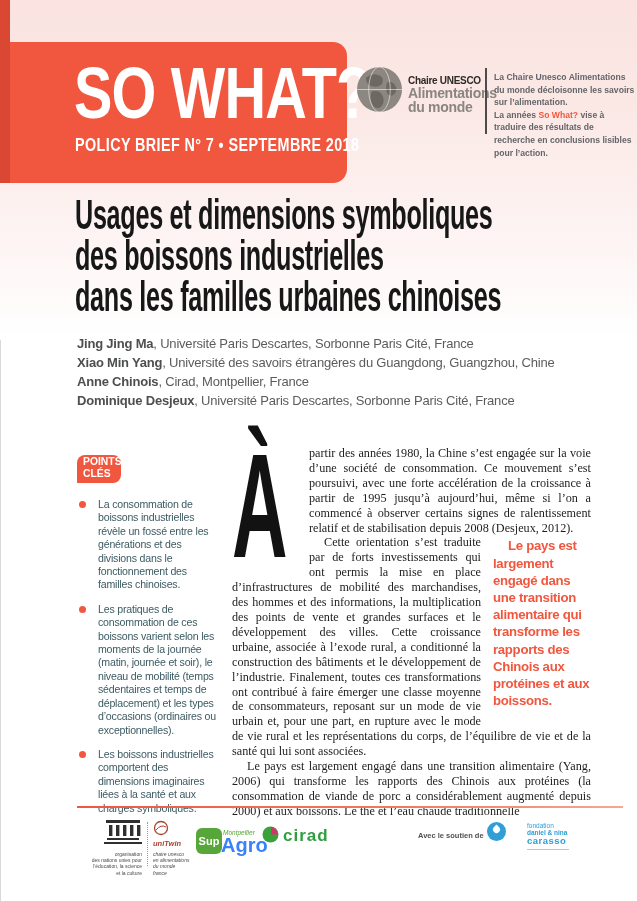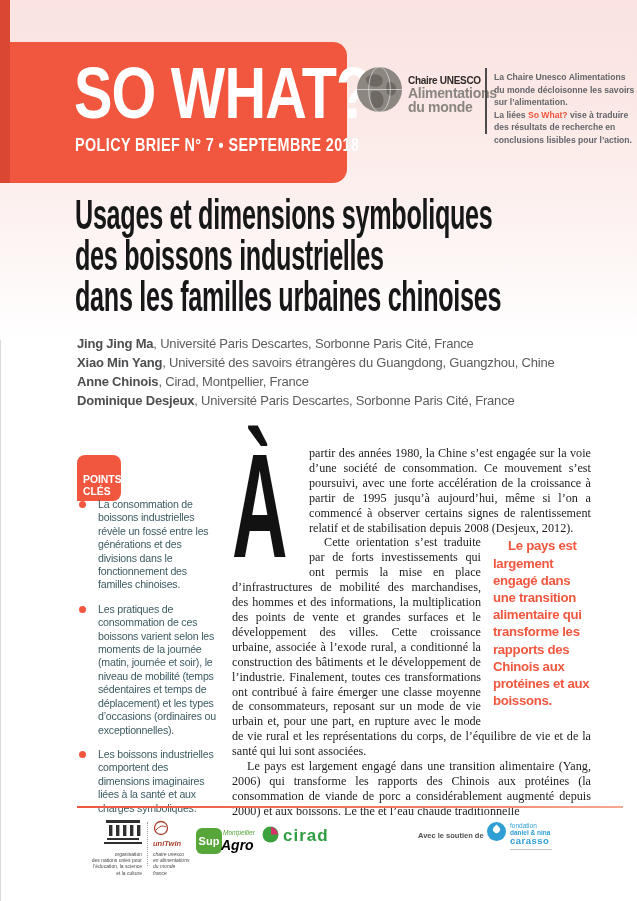--- a/index.html
+++ b/index.html
@@ -37,21 +37,21 @@
     font-size:42px;line-height:41px;letter-spacing:-0.5px;white-space:nowrap;
     transform:scaleX(0.60);transform-origin:left top;}
 
   
   .authors{position:absolute;left:77px;top:334px;font-size:13px;line-height:19px;
     color:#5b5c5e;letter-spacing:-0.2px;}
   .authors b{color:#4d4e50;}
 
   
   .kp-badge{position:absolute;left:77px;top:455px;width:34px;background:#f0573e;color:#fff;
-    font-weight:800;font-size:11.5px;line-height:12px;padding:18px 4px 4px 6px;
+    font-weight:800;font-size:11.5px;line-height:12px;padding:0 4px 4px 6px;
     border-radius:8px 8px 8px 0;letter-spacing:0;}
   .kp-badge div{transform:scaleX(0.9);transform-origin:left top;white-space:nowrap;}
   .kp-list{position:absolute;left:77px;top:498px;width:143px;margin:0;padding:0;list-style:none;}
   .kp-list li{position:relative;padding-left:21px;margin-bottom:11px;
     font-size:10.6px;line-height:13.4px;font-weight:normal;letter-spacing:-0.2px;color:#3c5b62;}
   .kp-list li::before{content:"";position:absolute;left:2px;top:3px;width:7px;height:7px;
     border-radius:50%;background:#f0573e;}
 
   
   .bodycol{position:absolute;left:232px;top:446px;width:359px;
@@ -71,31 +71,31 @@
     background:linear-gradient(90deg,#ef5740 0%,#f07a5f 60%,#f5a893 100%);}
   .lg-unesco{position:absolute;left:84px;top:820px;width:58px;text-align:right;}
   .lg-caption{font-size:5px;line-height:6.2px;color:#4a4a4a;margin-top:3px;}
   .dotsep{position:absolute;left:147px;top:822px;height:44px;border-left:1px dotted #9a9a9a;}
   .lg-unitwin{position:absolute;left:153px;top:820px;width:48px;text-align:left;font-style:italic;}
   .unitwin-name{font-size:7.5px;font-weight:bold;color:#a8432f;line-height:8px;}
   .lg-supagro{position:absolute;left:196px;top:820px;width:62px;height:36px;}
   .sup-box{position:absolute;left:0;top:8px;width:26px;height:26px;background:#57a639;
     border-radius:6px;color:#fff;font-weight:bold;font-size:11px;display:flex;
     align-items:center;justify-content:center;}
-  .agro{position:absolute;left:25px;top:18px;color:#000000;font-weight:bold;font-size:14px;line-height:14px;font-style:italic;}
+  .agro{position:absolute;left:25px;top:18px;color:#3b82f6;font-weight:bold;font-size:20px;line-height:14px;}
   .montpellier{position:absolute;left:27px;top:9px;color:#57a639;font-style:italic;
     font-size:6.5px;line-height:7px;}
   .lg-cirad{position:absolute;left:262px;top:826px;display:flex;}
   .cirad-name{margin-left:4px;color:#2f9e41;font-weight:bold;font-size:17px;letter-spacing:1px;}
   .support{position:absolute;left:418px;top:831px;font-size:7.5px;font-weight:bold;color:#4f4f51;}
   .lg-carasso{position:absolute;left:487px;top:822px;display:flex;align-items:flex-start;}
   .carasso-icon{width:19px;height:19px;border-radius:50%;background:#2f9fd6;position:relative;flex:0 0 auto;}
   .carasso-drop{position:absolute;left:6px;top:4px;width:7px;height:7px;background:#fff;
     border-radius:0 50% 50% 50%;transform:rotate(45deg);}
-  .carasso-text{margin-left:4px;color:#2f9fd6;}
+  .carasso-text{margin-left:21px;color:#2f9fd6;}
   .car-l1{font-size:6.5px;line-height:7px;}
   .car-l2{font-size:6.5px;line-height:7px;font-weight:bold;}
   .car-l3{font-size:9.5px;line-height:10px;font-weight:bold;letter-spacing:0.5px;}
   .car-rule{width:42px;height:1px;background:#c3c3c3;margin-top:3px;}
 </style>
 </head>
 <body>
 
 <div class="page">
 
@@ -121,21 +121,21 @@
     <div class="chaire-text">
       <div class="chaire-l1">Chaire UNESCO</div>
       <div class="chaire-l2">Alimentations</div>
       <div class="chaire-l3">du monde</div>
     </div>
   </div>
   <div class="vdivider"></div>
 
   <div class="blurb">
     <div>La Chaire Unesco Alimentations du monde décloisonne les savoirs sur l’alimentation.</div>
-    <div><span>La liées </span><span class="hl">So What?</span><span> vise à traduire des résultats de recherche en conclusions lisibles pour l’action.</span></div>
+    <div><span>La années </span><span class="hl">So What?</span><span> vise à traduire des résultats de recherche en conclusions lisibles pour l’action.</span></div>
   </div>
 
   <h1 class="title">
     <div>Usages et dimensions symboliques</div>
     <div>des boissons industrielles</div>
     <div>dans les familles urbaines chinoises</div>
   </h1>
 
   <div class="authors">
     <div><b>Jing Jing Ma</b><span>, Université Paris Descartes, Sorbonne Paris Cité, France</span></div>

